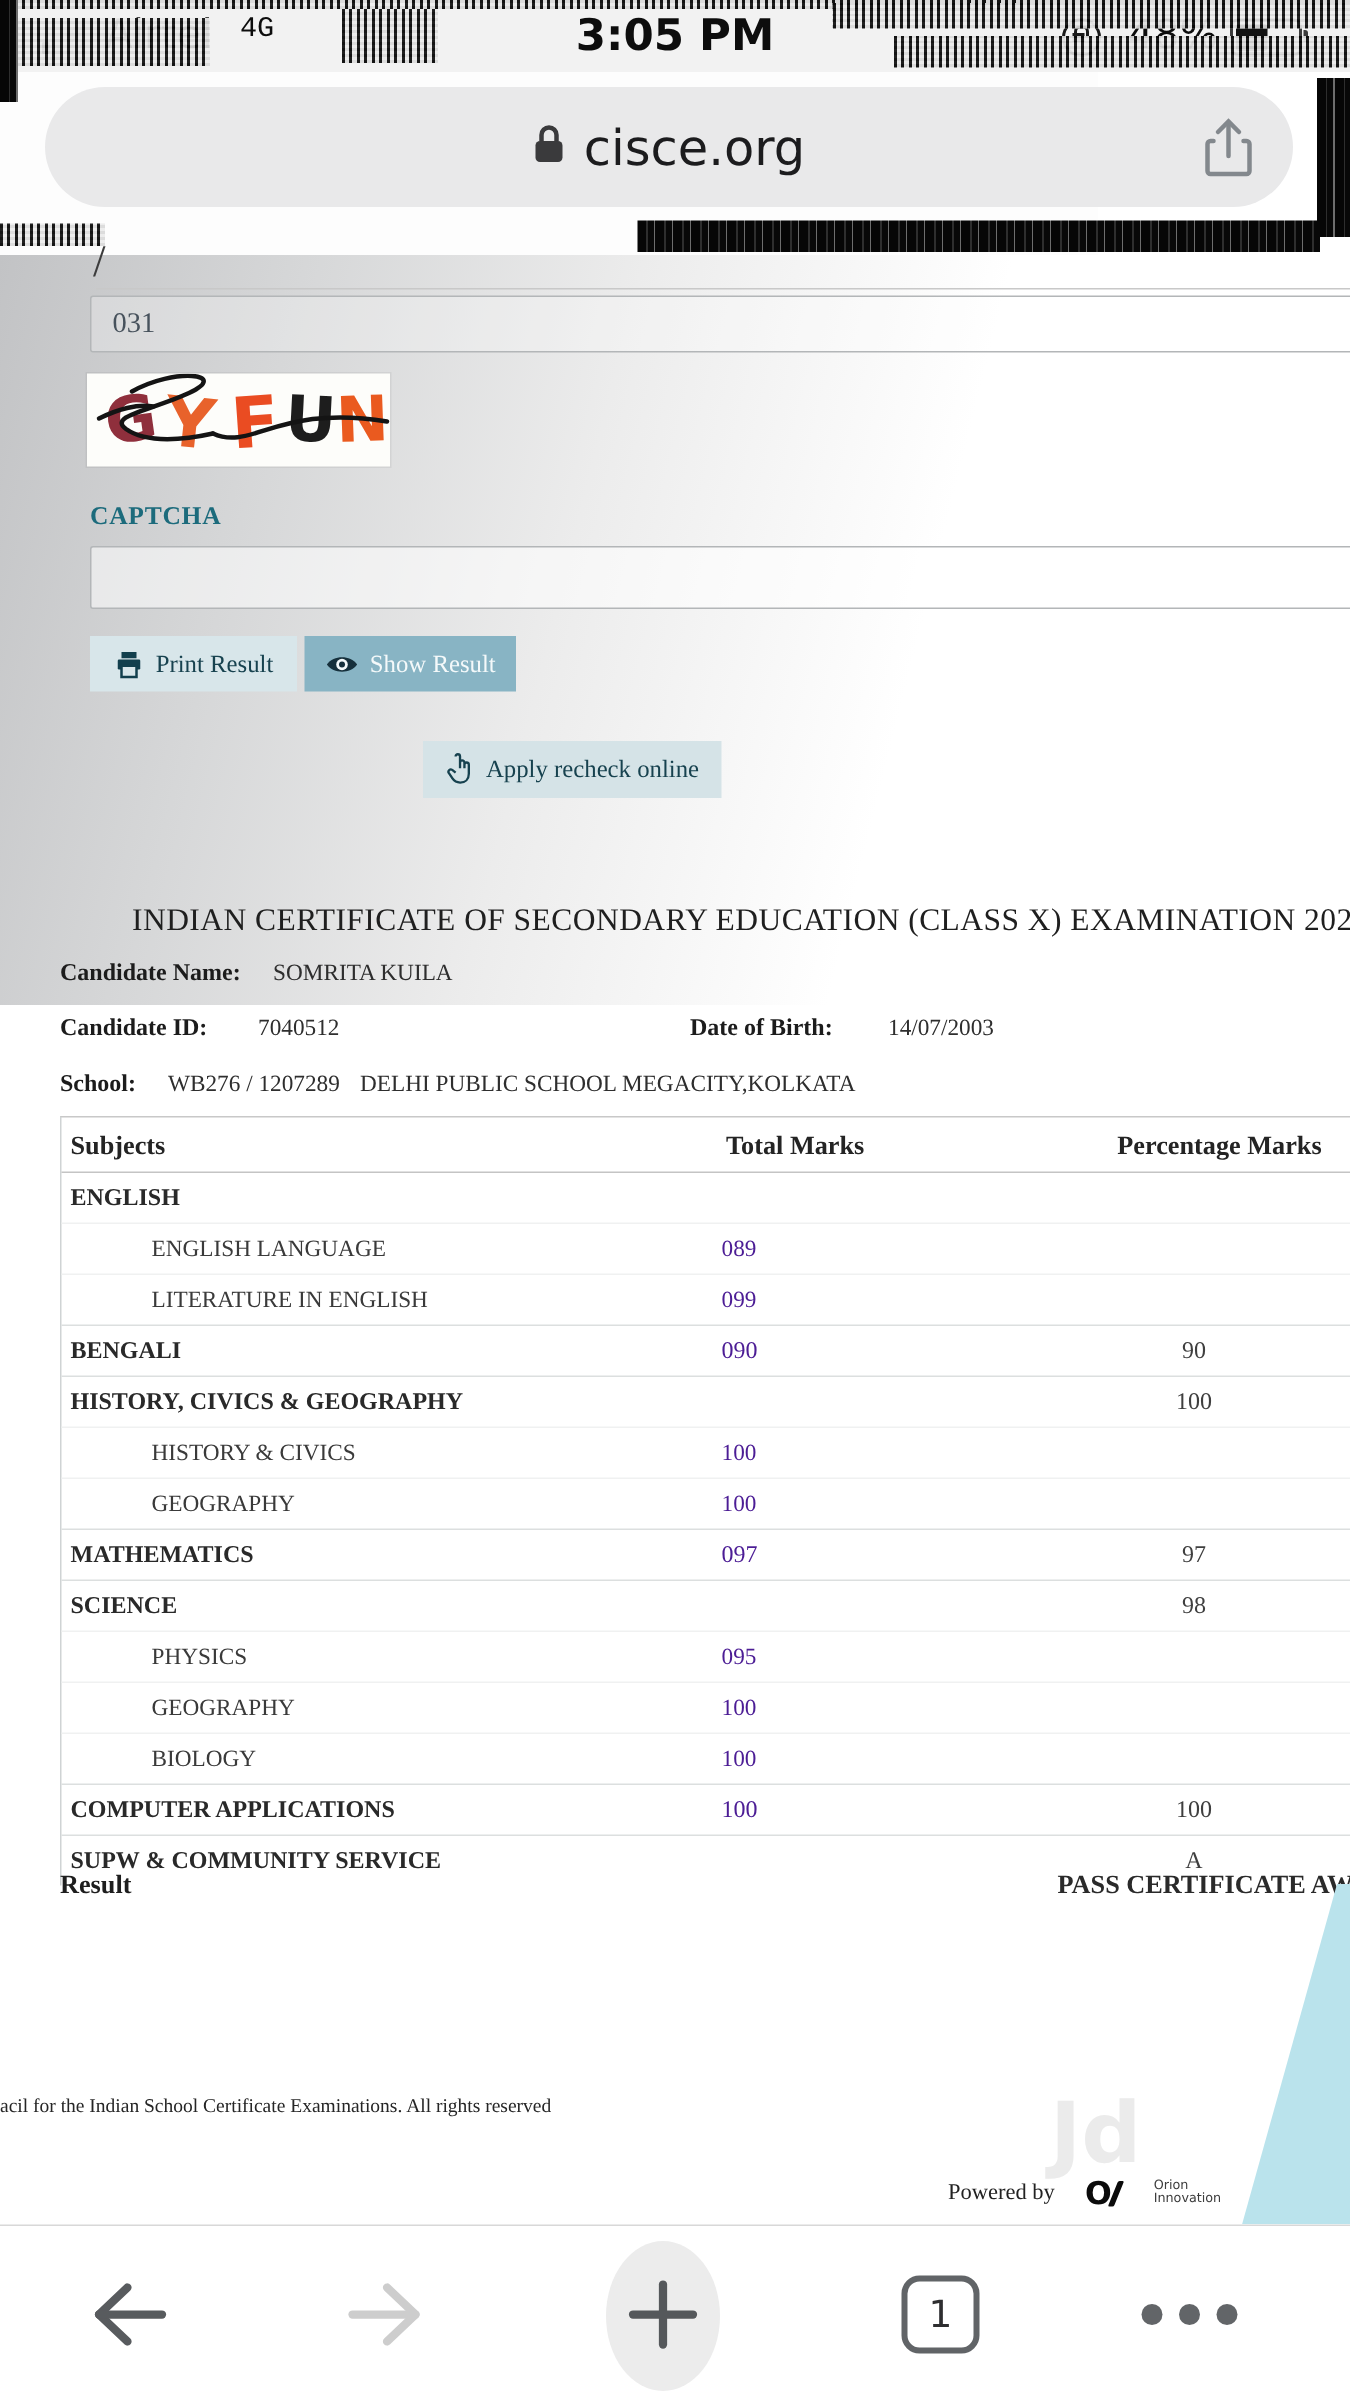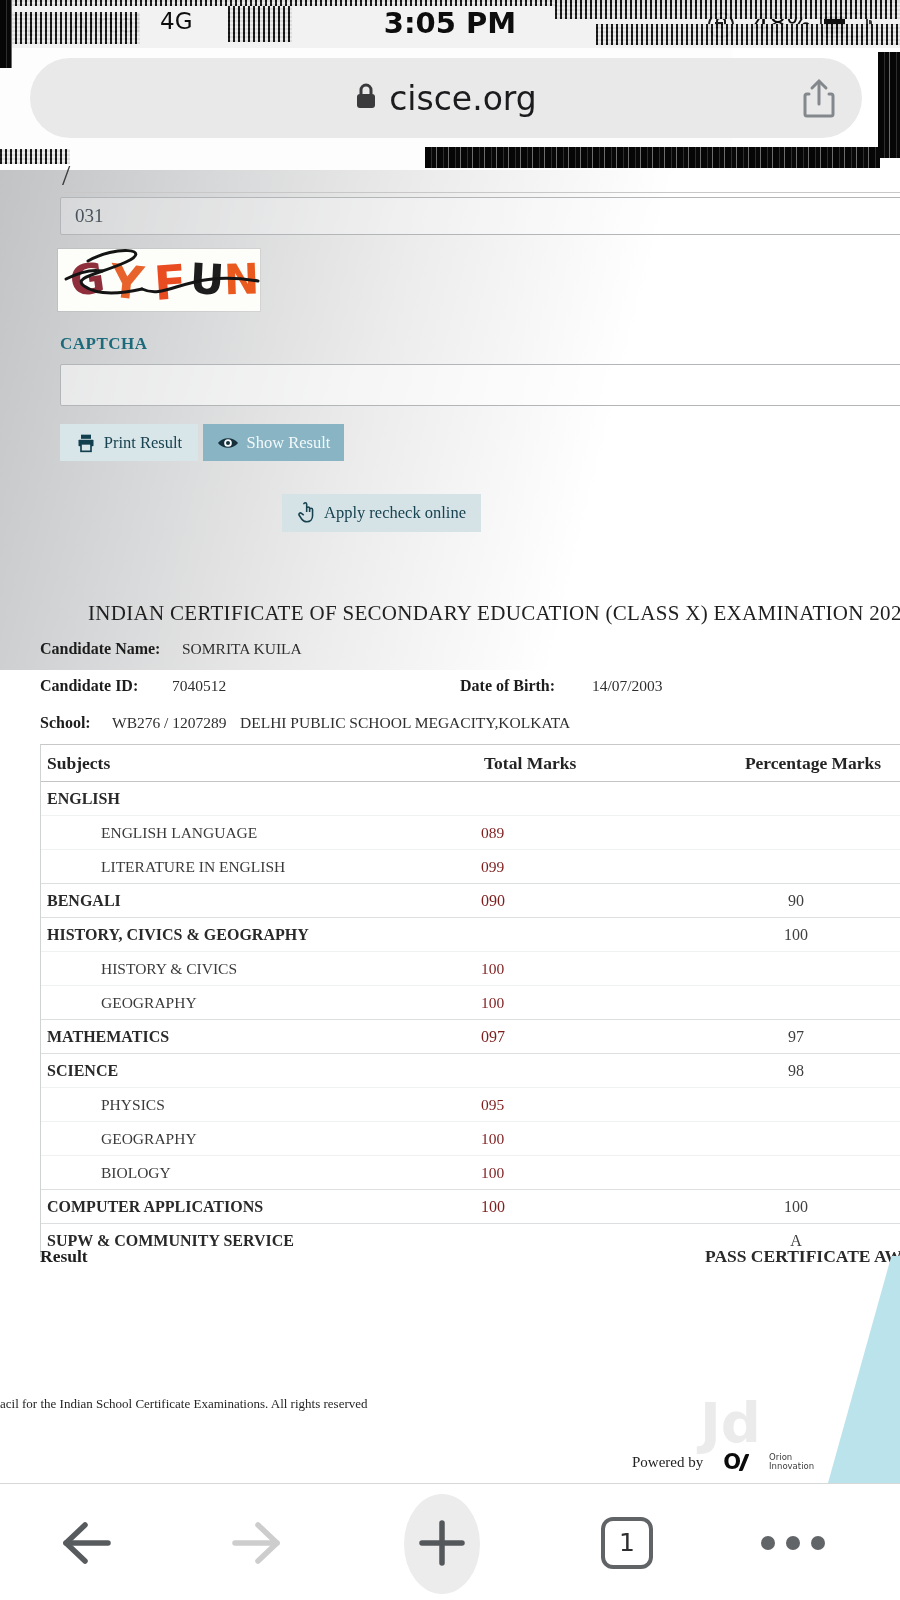--- a/index.html
+++ b/index.html
@@ -9,21 +9,21 @@
   
   .statusbar{position:absolute;left:0;top:0;width:900px;height:48px;background:#f2f2f2;
              font-family:"DejaVu Sans","Liberation Sans",sans-serif;color:#0d0d0d;}
   .sig{position:absolute;left:28px;top:14px;width:36px;height:22px;}
   .sig i{position:absolute;bottom:0;width:5px;border-radius:1px;background:#c9c9c9;}
   .sig i:nth-child(1){left:0;height:8px;background:#2b2b2b;}
   .sig i:nth-child(2){left:8px;height:12px;}
   .sig i:nth-child(3){left:16px;height:16px;}
   .sig i:nth-child(4){left:24px;height:20px;}
   .carrier{position:absolute;left:70px;top:8px;font-size:27px;}
-  .nettype{position:absolute;left:160px;top:8px;font-size:23px;}
+  .nettype{position:absolute;left:160px;top:8px;font-size:19px;font-family:Liberation Mono, monospace;}
   .clock{position:absolute;left:0;right:0;top:6px;text-align:center;font-size:29px;font-weight:bold;}
   .rotlock{position:absolute;left:708px;top:12px;width:22px;height:22px;border:2.5px solid #1a1a1a;border-radius:50%;}
   .rotlock b{position:absolute;left:5px;top:8px;width:8px;height:6px;background:#1a1a1a;}
   .rotlock i{position:absolute;left:6px;top:3px;width:6px;height:6px;border:2px solid #1a1a1a;border-bottom:none;border-radius:4px 4px 0 0;}
   .battpct{position:absolute;left:752px;top:8px;font-size:27px;}
   .batt{position:absolute;left:820px;top:12px;width:44px;height:22px;border:2px solid #3c3c3c;border-radius:6px;}
   .batt i{position:absolute;left:2px;top:2px;bottom:2px;width:48%;background:#111;border-radius:2px;}
   .batt u{position:absolute;right:-6px;top:6px;width:3px;height:8px;background:#3c3c3c;border-radius:0 2px 2px 0;}
 
   
@@ -72,21 +72,21 @@
   .thead{position:relative;height:36px;line-height:36px;border-bottom:1px solid #c4c4c4;font-weight:bold;font-size:17.5px;color:#242424;}
   .h-sub{position:absolute;left:6px;}
   .h-tot{position:absolute;left:443px;}
   .h-pct{position:absolute;left:660px;width:224px;text-align:center;}
   .trow{position:relative;height:33px;line-height:33px;font-size:15.5px;color:#3a3a3a;}
   .trow.group{border-top:1px solid #dcdfdf;font-weight:bold;color:#292929;font-size:16px;}
   .trow.sub{border-top:1px solid #f0f1f1;}
   .trow:first-child{border-top:none;}
   .trow .c-sub{position:absolute;left:6px;}
   .trow.sub .c-sub{left:60px;}
-  .trow .c-tot{position:absolute;left:440px;font-weight:normal;color:#7f1d1d;}
+  .trow .c-tot{position:absolute;left:440px;font-weight:normal;color:#4c1d95;}
   .trow .c-pct{position:absolute;left:660px;width:190px;text-align:center;font-weight:normal;color:#3f3f3f;}
 
   .resultline{position:absolute;left:0;top:1246px;width:900px;height:30px;}
   .res-label{position:absolute;left:40px;font-weight:bold;font-size:17.5px;color:#1e1e1e;}
   .res-value{position:absolute;left:705px;font-weight:bold;font-size:17.5px;color:#2a2a2a;white-space:nowrap;}
 
   .wedge{position:absolute;left:828px;top:1256px;width:72px;height:227px;background:#bae3ec;
          clip-path:polygon(88% 0,100% 0,100% 100%,0 100%);}
 
   

